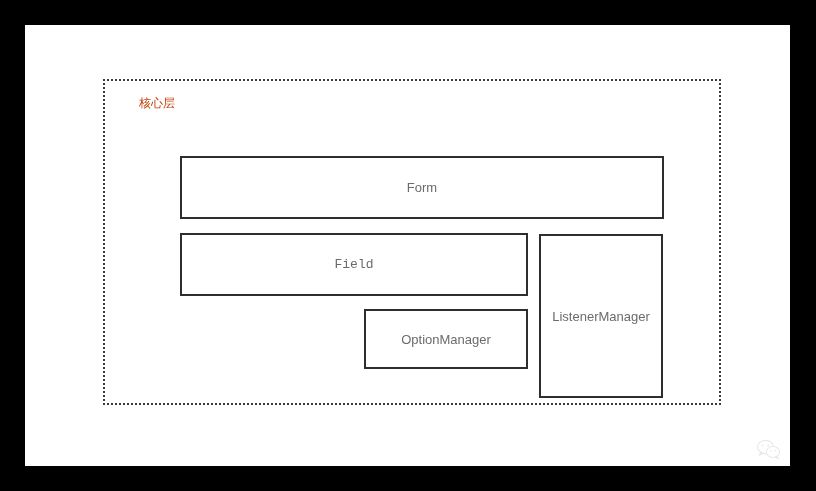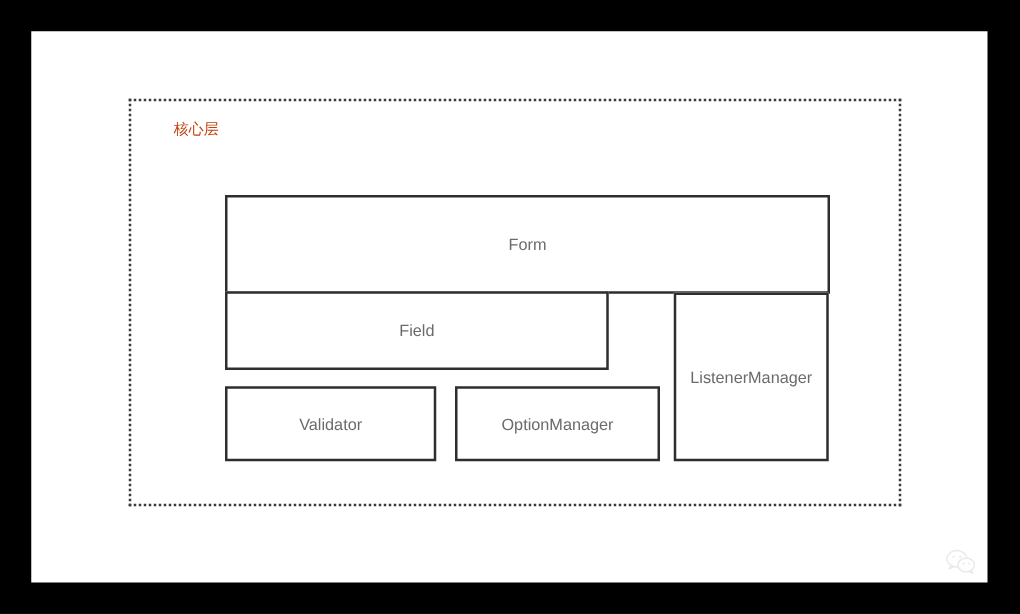--- a/index.html
+++ b/index.html
@@ -57,23 +57,23 @@
     justify-content: center;
   }
   .node-label {
     font-size: 13px;
     color: #6b6b6b;
     line-height: 1;
     white-space: nowrap;
   }
 
   
-  #box-form          { left: 155px; top: 131px; width: 484px; height: 79px; }
-  #box-field         { left: 155px; top: 208px; width: 307px; height: 63px; }
-  #box-listener      { left: 514px; top: 209px; width: 124px; height: 135px; }
+  #box-form          { left: 155px; top: 131px; width: 484px; height: 63px; }
+  #box-field         { left: 155px; top: 208px; width: 348px; height: 63px; font-family: Liberation Mono, monospace; }
+  #box-listener      { left: 514px; top: 209px; width: 124px; height: 164px; }
   #box-validator     { left: 155px; top: 284px; width: 169px; height: 60px; }
   #box-optionmanager { left: 339px; top: 284px; width: 164px; height: 60px; align-items: center; }
 
   
   #watermark {
     position: absolute;
     right: 8px;
     bottom: 5px;
     display: flex;
     align-items: center;
@@ -106,23 +106,20 @@
   </div>
 
   <div class="node-box" id="box-field">
     <span class="node-label">Field</span>
   </div>
 
   <div class="node-box" id="box-listener">
     <span class="node-label">ListenerManager</span>
   </div>
 
-  <div class="node-box" id="box-validator">
-    <span class="node-label">Validator</span>
-  </div>
 
   <div class="node-box" id="box-optionmanager">
     <span class="node-label">OptionManager</span>
   </div>
 
   <div id="watermark">
     <svg id="watermark-icon" viewBox="0 0 26 22">
       <ellipse cx="9.5" cy="8" rx="8" ry="6.6" fill="none" stroke="#e8e8e8" stroke-width="1.1"></ellipse>
       <path d="M5.5 13.2 L3.2 16.2 L6.6 14.6 Z" fill="none" stroke="#e8e8e8" stroke-width="1.1"></path>
       <circle cx="6.8" cy="6.4" r="0.9" fill="#e8e8e8"></circle>

